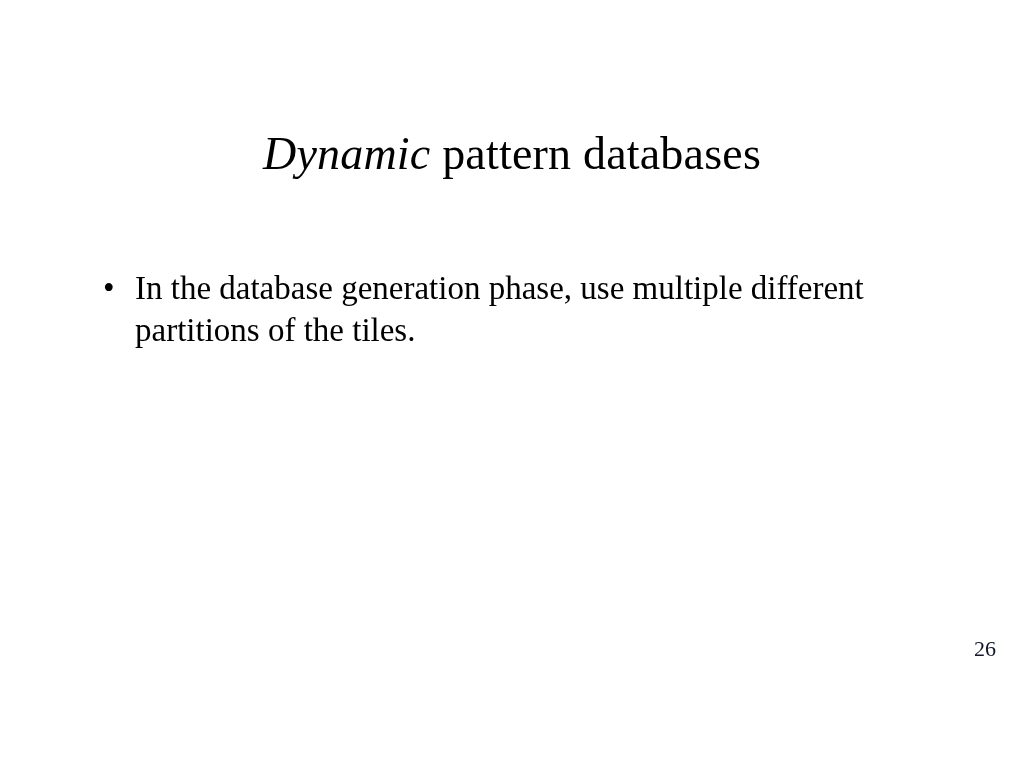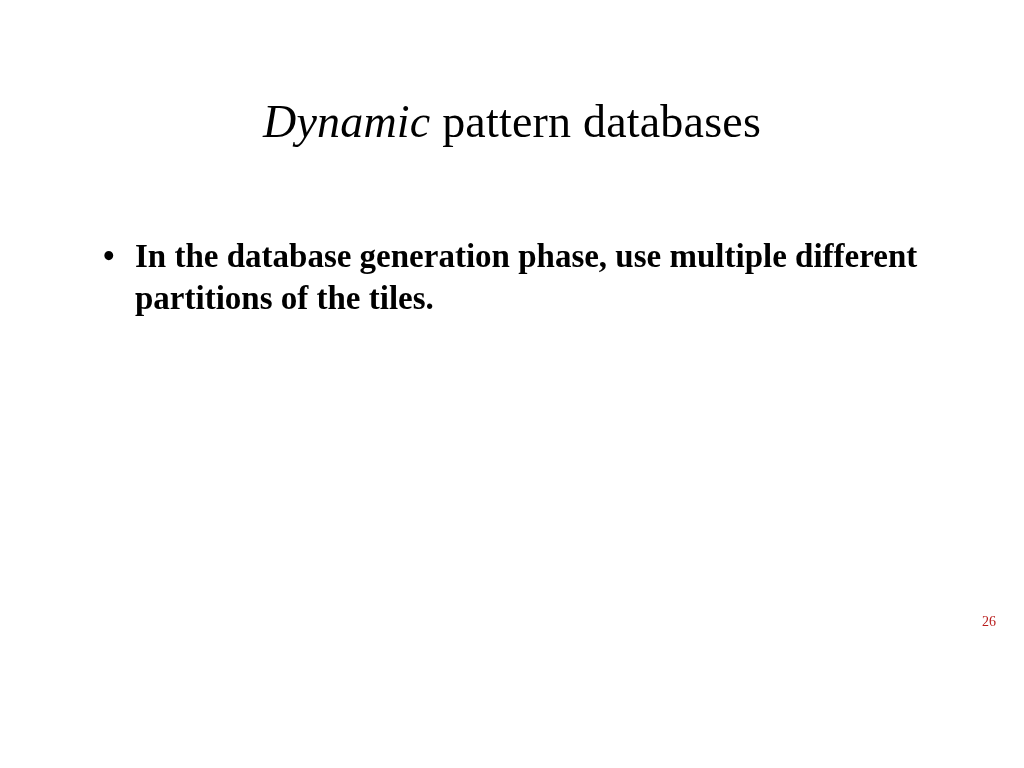--- a/index.html
+++ b/index.html
@@ -10,20 +10,21 @@
     background: #ffffff;
     font-family: "Times New Roman", Times, serif;
     color: #000000;
     overflow: hidden;
   }
   .slide {
     position: relative;
     width: 1024px;
     height: 652px;
     box-sizing: border-box;
+    margin-top: 32px;
   }
   .title {
     position: absolute;
     top: 95px;
     left: 0;
     width: 100%;
     text-align: center;
     font-size: 46px;
     font-weight: 400;
     letter-spacing: 0.2px;
@@ -34,42 +35,41 @@
   .body {
     position: absolute;
     top: 235px;
     left: 95px;
     right: 95px;
   }
   ul.bullets {
     margin: 0;
     padding: 0;
     list-style: none;
-    font-weight: bold;
   }
   ul.bullets li {
     position: relative;
     font-size: 33px;
     line-height: 1.28;
     padding-left: 40px;
     margin-bottom: 8px;
   }
   ul.bullets li::before {
     content: "•";
     position: absolute;
     left: 8px;
     top: 0;
     font-size: 33px;
   }
   .pagenum {
     position: absolute;
     bottom: 22px;
     right: 28px;
-    font-size: 14px;
-    color: #b91c1c;
+    font-size: 22px;
+    color: #0f172a;
   }
 </style>
 </head>
 <body>
 
 <div class="slide">
 
   <div class="title">
     <span class="italic">Dynamic</span><span> pattern databases</span>
   </div>

